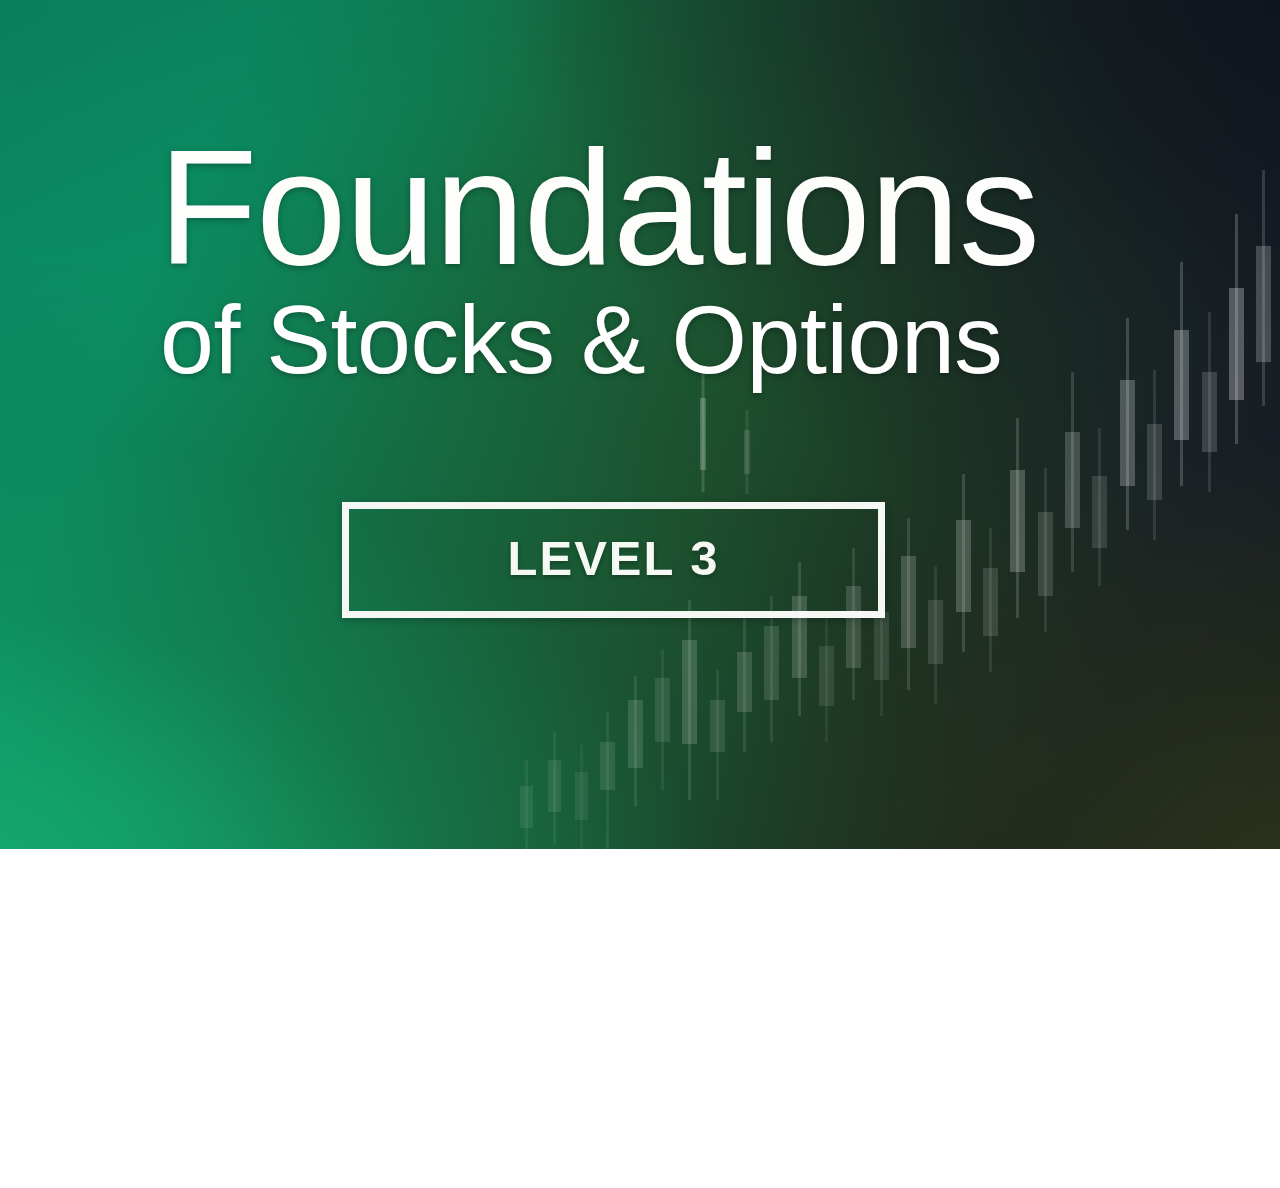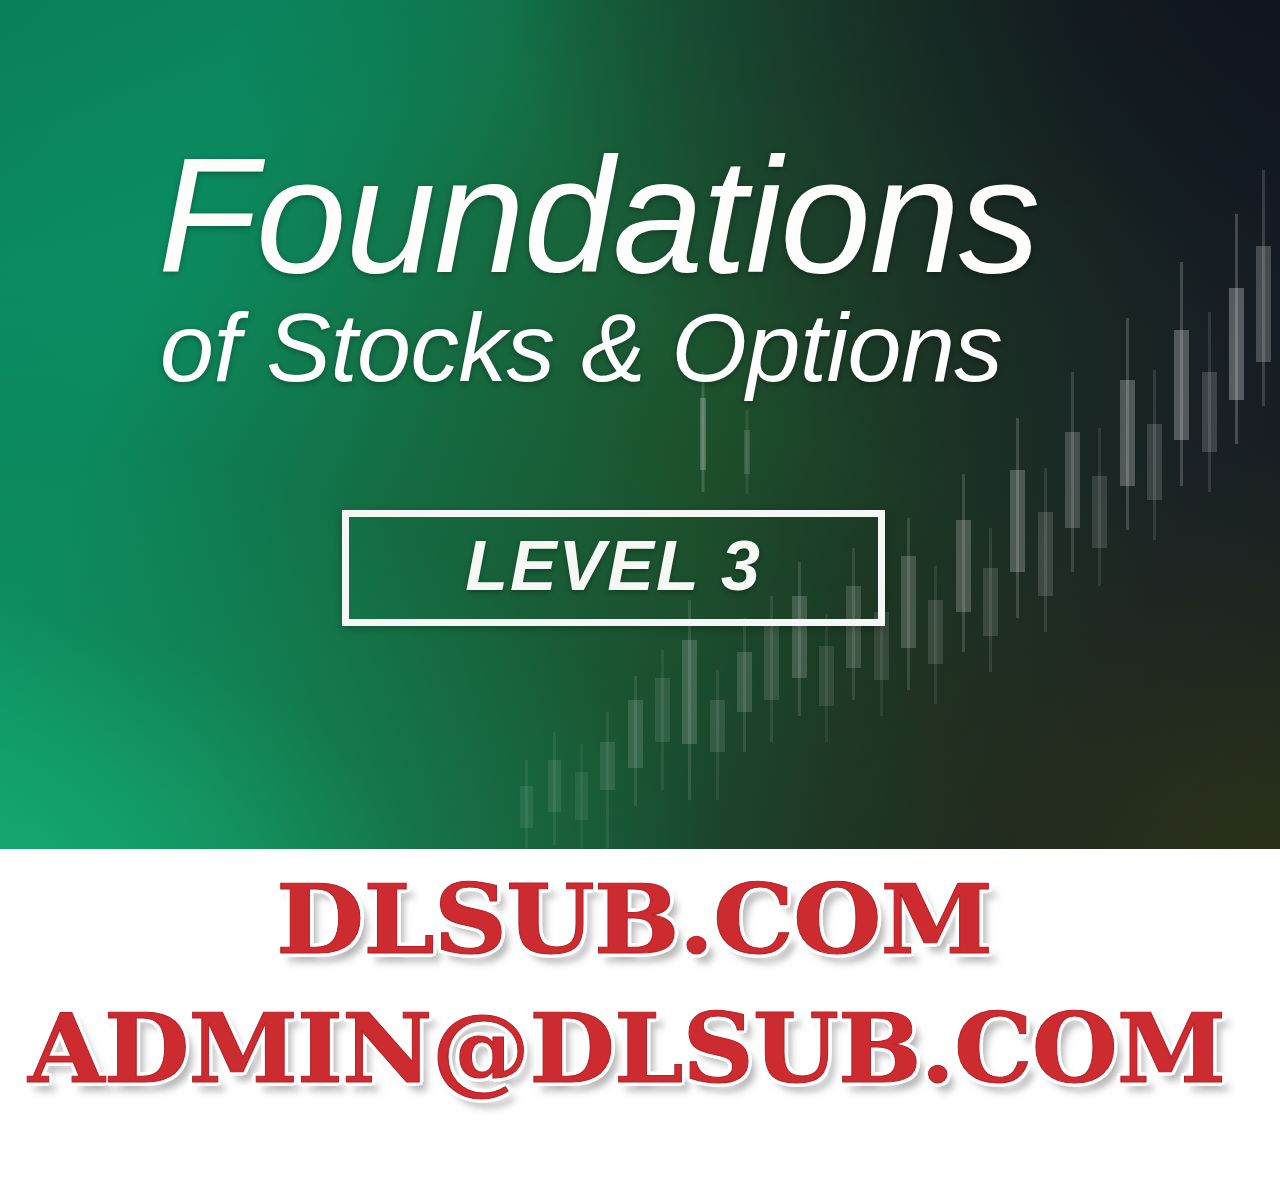--- a/index.html
+++ b/index.html
@@ -89,24 +89,23 @@
     top: 0;
     width: 1280px;
     height: 849px;
     pointer-events: none;
   }
 
   
   #headline-block {
     position: absolute;
     left: 0;
-    top: 16px;
+    top: 8px;
     width: 1016px;
     height: 849px;
-    font-style: italic;
   }
   #course-title {
     position: absolute;
     left: 158px;
     top: 118px;
     font-size: 163px;
     line-height: 1;
     font-weight: 300;
     color: #fdfdfb;
     letter-spacing: -1.5px;
@@ -134,21 +133,21 @@
     width: 543px;
     height: 116px;
     box-sizing: border-box;
     border: 7px solid #f4f7f3;
     display: flex;
     align-items: center;
     justify-content: center;
     box-shadow: 0 2px 7px rgba(0,0,0,0.25);
   }
   #level-badge-label {
-    font-size: 70px;
+    font-size: 49px;
     line-height: 1;
     font-weight: 800;
     color: #f6f8f4;
     letter-spacing: 2px;
     white-space: nowrap;
     transform: translateY(-2px);
     text-shadow: 0 2px 5px rgba(0,0,0,0.30);
   }
 
   
@@ -276,18 +275,14 @@
     <div id="headline-block">
       <div id="course-title">Foundations</div>
       <div id="course-subtitle">of Stocks &amp; Options</div>
 
       <div id="level-badge">
         <span id="level-badge-label">LEVEL 3</span>
       </div>
     </div>
   </div>
 
-  <div id="watermark-strip">
-    <div class="watermark-text" id="watermark-site">DLSUB.COM</div>
-    <div class="watermark-text" id="watermark-email">ADMIN@DLSUB.COM</div>
-  </div>
 
 </div>
 
 </body></html>

